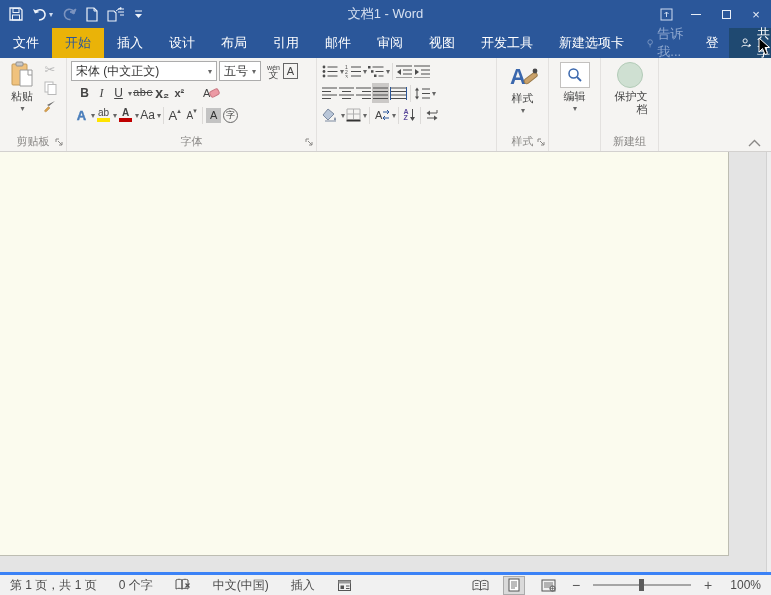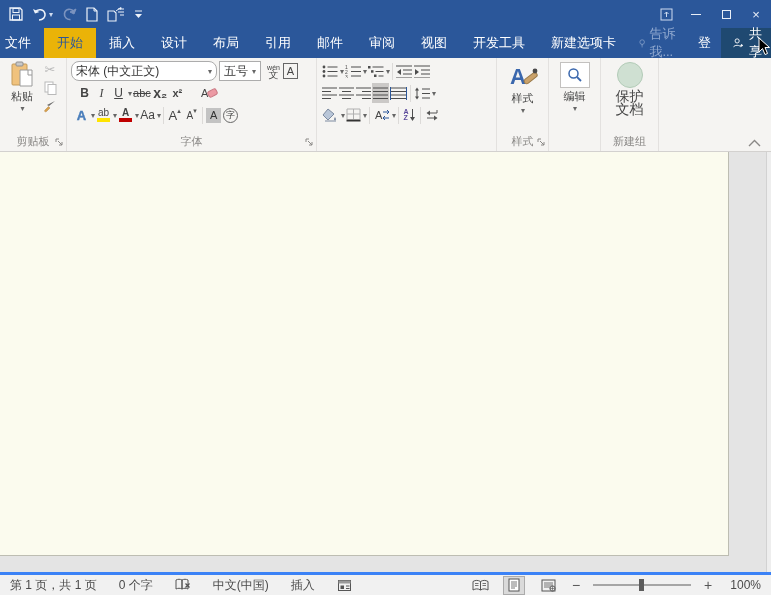--- a/index.html
+++ b/index.html
@@ -13,21 +13,21 @@
   .qbtn { display:inline-flex; align-items:center; gap:2px; color:#eef3fa; cursor:default; }
   .qbtn.dim svg path, .qbtn.dim svg rect { stroke:#7b93bf; }
   .qdd { font-size:8px; color:#cfdcf0; font-style:normal; }
   .title { position:absolute; left:50%; transform:translateX(-50%); top:0; line-height:28px; font-size:13px; color:#d6e0f0; white-space:nowrap; }
   .winctl { position:absolute; right:0; top:0; height:28px; display:flex; }
   .wbtn { width:30px; height:28px; display:flex; align-items:center; justify-content:center; color:#e8eef7; font-size:13px; }
   .minline { width:10px; height:1px; background:#e8eef7; }
   .maxbox { width:9px; height:9px; border:1px solid #e8eef7; }
 
   
-  .tabrow { position:absolute; top:28px; left:0; right:0; height:30px; background:#2b579a; display:flex; align-items:stretch; padding-left:0;justify-content:center; }
+  .tabrow { position:absolute; top:28px; left:0; right:0; height:30px; background:#2b579a; display:flex; align-items:stretch; padding-left:0; }
   .tab { line-height:30px; padding:0 13px; font-size:13px; color:#fff; white-space:nowrap; }
   .tab.active { background:#eab308; color:#2b579a; }
   .tellme { display:flex; align-items:center; gap:4px; padding:0 10px; color:#8fa8cf; font-size:13px; }
   .tellme i { font-style:normal; }
   .tabspacer { flex:1; }
   .signin { line-height:30px; padding:0 10px; font-size:13px; color:#fff; }
   .share { display:flex; align-items:center; gap:5px; padding:0 12px; font-size:13px; color:#fff; background:#1f4971; }
   .share i { font-style:normal; }
   .cursor { position:absolute; right:1px; top:38px; z-index:50; }
 
@@ -49,26 +49,26 @@
   .paste { display:flex; flex-direction:column; align-items:center; width:36px; }
   .paste .plabel { font-size:11px; color:#444; margin-top:1px; }
   .clipcol { display:flex; flex-direction:column; align-items:center; gap:5px; padding-top:3px; margin-left:3px; }
   .cutg { font-size:13px; color:#b9b9b9; line-height:12px; }
 
   
   .g-font { width:250px; }
   .combo { display:flex; align-items:center; background:#fff; border:1px solid #acacac; height:20px; padding:0 4px; font-size:12px; color:#333; }
   .combo .cname { flex:1; white-space:nowrap; overflow:hidden; }
   .combo .dd { margin-left:3px; }
-  .c-name { width:146px;border-radius:8px; }
+  .c-name { width:146px; }
   .c-size { width:42px; margin-left:2px; }
   .bold { font-weight:bold; }
   .ital { font-style:italic; font-family:"Liberation Serif",serif; }
   .unde { text-decoration:underline; }
-  .strike { text-decoration:line-through; font-size:11px; }
+  .strike { text-decoration:line-through; font-size:11px;font-family:Liberation Mono, monospace; }
   .stack { display:inline-flex; flex-direction:column; align-items:center; line-height:9px; }
   .stack i { font-style:normal; font-size:10px; color:#444;text-align:center; }
   .bar { width:13px; height:4px; margin-top:1px; }
   .bar.yellow { background:#ffe400; }
   .bar.red { background:#c00000; }
   .fxA { color:#4a7ebb; font-weight:bold; font-size:13px; -webkit-text-stroke:.4px #4a7ebb; }
   .phon { display:inline-flex; flex-direction:column; align-items:center; line-height:7px; color:#444; }
   .phon .py { font-size:7px; }
   .phon .hz { font-size:10px; }
   .boxA { width:15px; height:16px; border:1px solid #666; display:inline-flex; align-items:center; justify-content:center; font-size:11px; color:#444; }
@@ -84,21 +84,21 @@
   .sortcol i { font-style:normal; font-size:7px; font-weight:bold; color:#5b4a9b; }
 
   
   .g-styles { width:52px; }
   .bigbtn { display:flex; flex-direction:column; align-items:center; padding-top:3px; }
   .bigbtn .blabel { font-size:11px; color:#444; margin-top:1px; }
   .g-edit { width:52px; }
   .magbox { width:30px; height:26px; background:#fff; border:1px solid #c3c1bf; display:flex; align-items:center; justify-content:center; margin:2px auto 0; }
   .g-new { width:58px; }
   .protcircle { width:26px; height:26px; border-radius:50%; background:#cfe0d2; border:1px solid #b2cbb7; margin:2px auto 0; }
-  .prot-label { width:36px; margin:2px auto 0; font-size:14px; line-height:13px; color:#444; text-align:center; }
+  .prot-label { width:36px; margin:2px auto 0; font-size:11px; line-height:13px; color:#444; text-align:right; }
   .ribbon-rest { flex:1; position:relative; }
   .collapse { position:absolute; right:10px; bottom:4px; }
 
   
   .docarea { position:absolute; top:152px; left:0; right:0; bottom:23px; background:#e4e4e4; }
   .page { position:absolute; left:0; top:0; width:729px; height:404px; background:#fbfbee; border-right:1px solid #bdbdb2; border-bottom:1px solid #bdbdb2; }
   .vscroll { position:absolute; right:0; top:0; bottom:0; width:5px; background:#eeeeee; border-left:1px solid #d2d2d2; }
 
   
   .statusbar { position:absolute; left:0; right:0; bottom:0; height:23px; background:#f1f1f1; border-top:3px solid #3b82f6; display:flex; align-items:center; padding:0 10px; font-size:12px; color:#4a4a4a; }
@@ -154,20 +154,21 @@
             <path d="M11 2h6M11 5h6M13 8h4" stroke="#eef3fa"></path>
           </svg>
       </span>
       <span class="qbtn">
         <svg width="9" height="10" viewBox="0 0 9 10">
             <path d="M1 2h7" stroke="#eef3fa"></path>
             <path d="M1 5 L4.5 9 L8 5 Z" fill="#eef3fa"></path>
           </svg>
       </span>
     </div>
+    <div class="title">文档1 - Word</div>
     <div class="winctl">
       <span class="wbtn">
         <svg width="13" height="13" viewBox="0 0 13 13">
             <rect x="1" y="1" width="11" height="11" fill="none" stroke="#cfdcf0"></rect>
             <path d="M6.5 9 V4 M4.5 6 L6.5 4 L8.5 6" fill="none" stroke="#cfdcf0"></path>
           </svg>
       </span>
       <span class="wbtn">
           <span class="minline"></span>
         </span>

